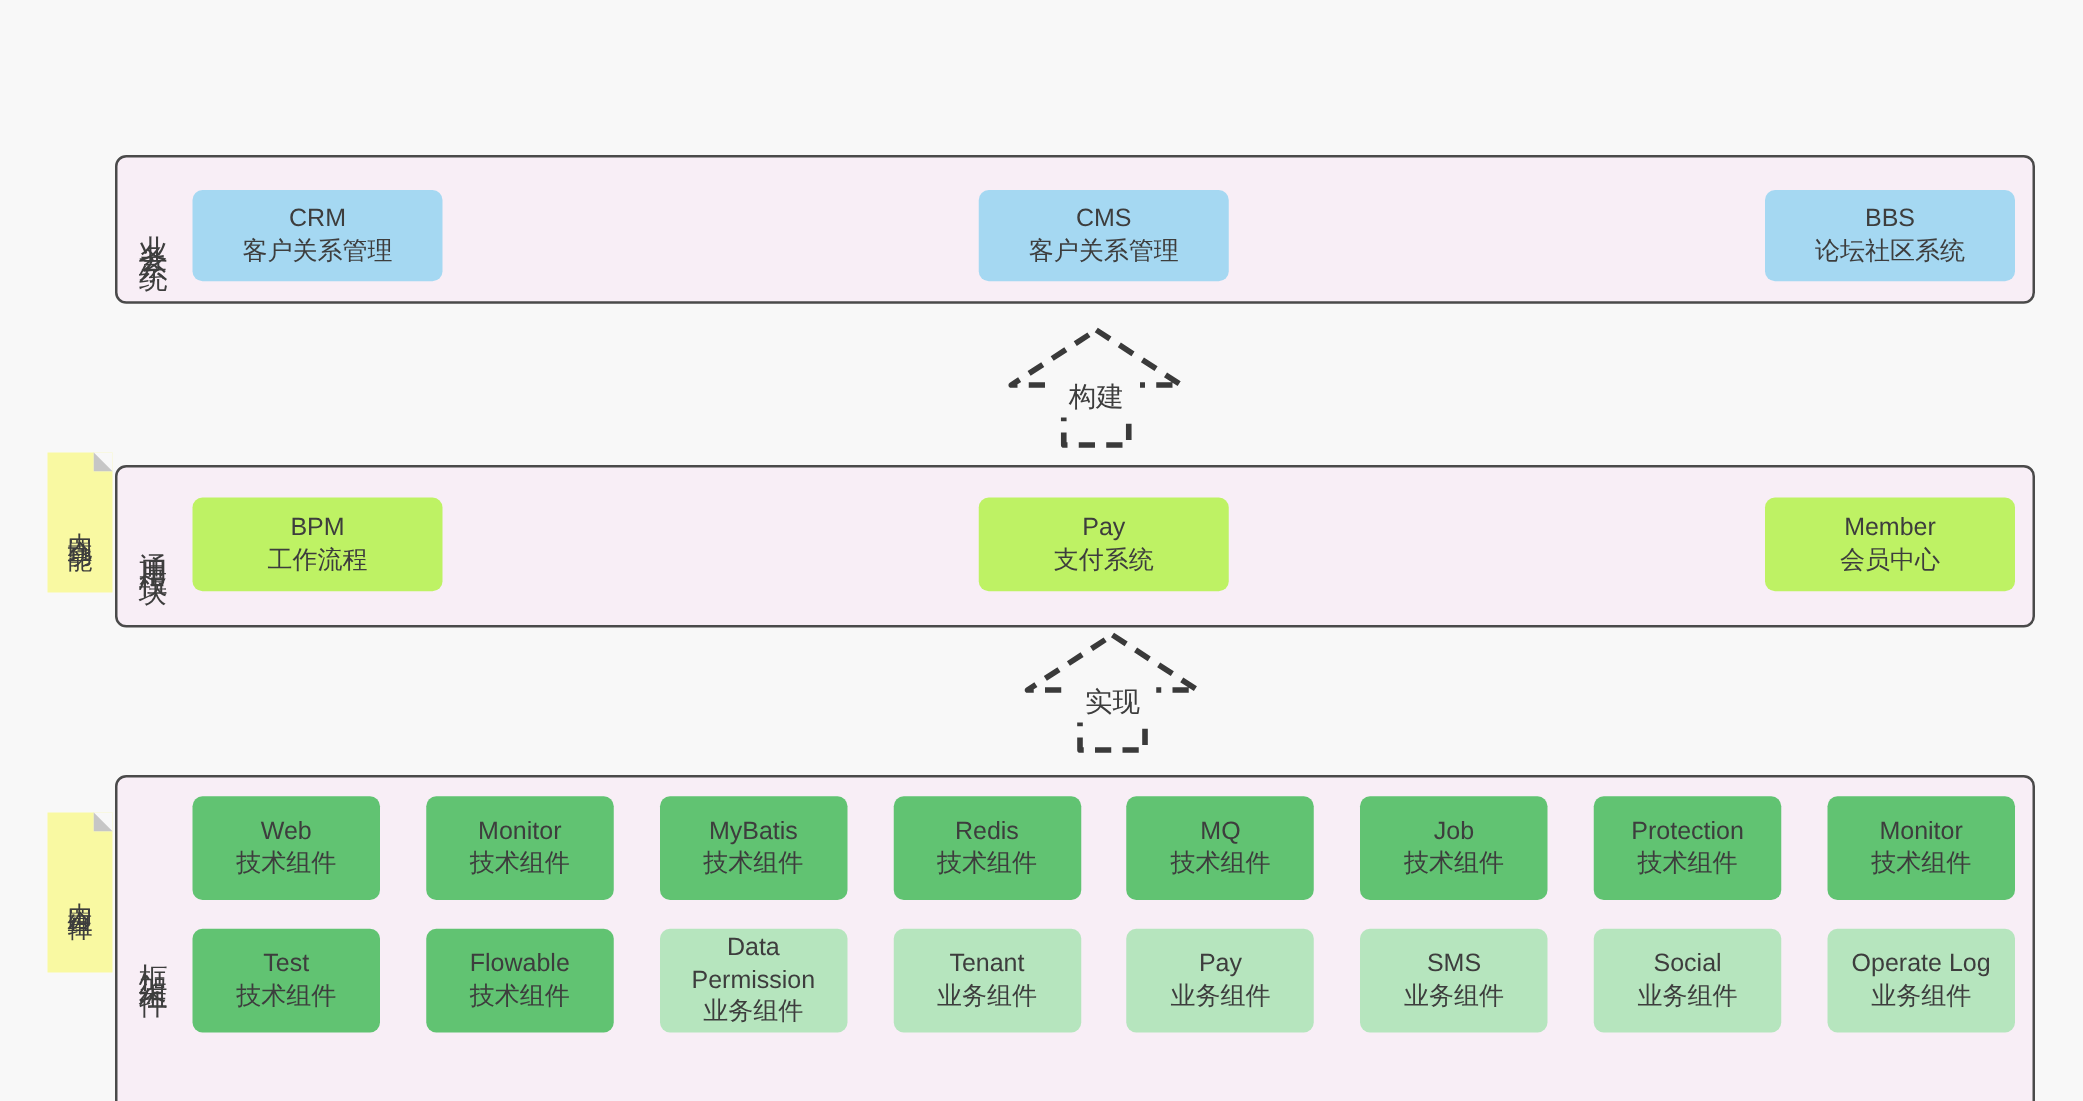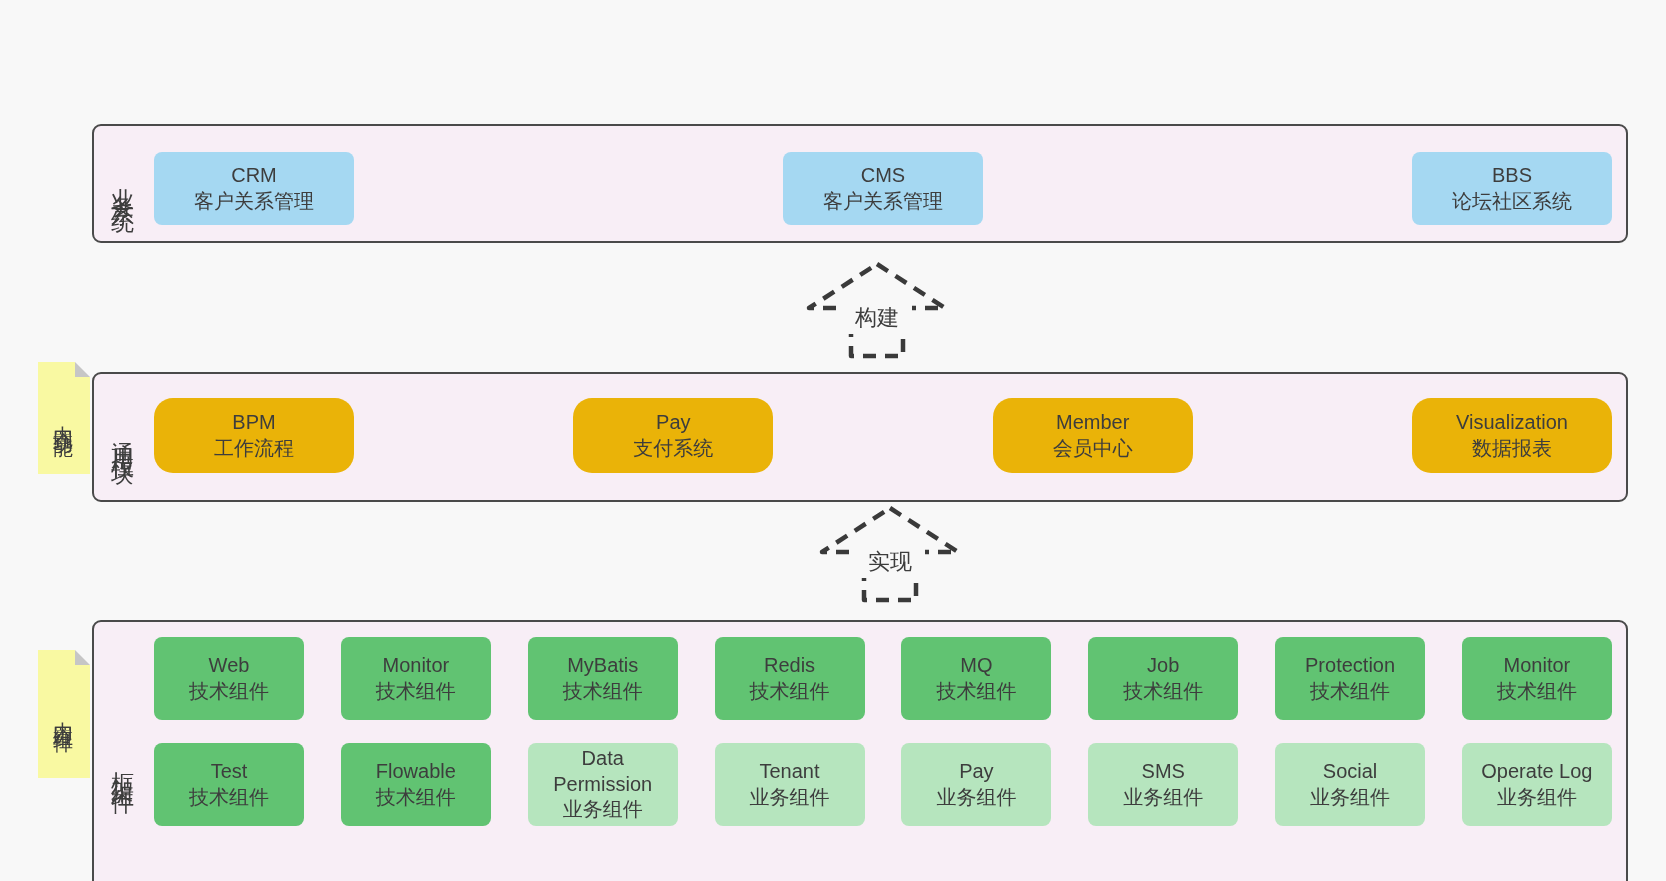--- a/index.html
+++ b/index.html
@@ -32,21 +32,21 @@
 
   .box {
     box-sizing:border-box; border-radius:8px; padding:4px 8px;
     display:flex; flex-direction:column; justify-content:center; align-items:center;
     text-align:center; font-size:20px; line-height:1.28; color:#3d3d3d;
   }
   .w200 { width:200px; }
   .w150 { width:150px; }
   .blue        { background:#a5d8f2; }
   .red         { background:#f16a6a; }
-  .pink        { background:#eab308;border-radius:19px; }
+  .pink        { background:#bef264; }
   .green       { background:#61c372; }
   .green-light { background:#b6e5be; }
 
   .sticky {
     position:absolute; left:38px; width:52px; background:#f9f9a2;
     display:flex; align-items:center; justify-content:center;
   }
   #sticky-modules    { top:362px; height:112px; }
   #sticky-components { top:650px; height:128px; }
   .sticky::after {
@@ -104,24 +104,20 @@
         <div>工作流程</div>
       </div>
       <div class="box w200 pink">
         <div>Pay</div>
         <div>支付系统</div>
       </div>
       <div class="box w200 pink">
         <div>Member</div>
         <div>会员中心</div>
       </div>
-      <div class="box w200 pink">
-        <div>Visualization</div>
-        <div>数据报表</div>
-      </div>
     </div>
   </section>
 
   <svg class="arrow" id="arrow-implement" width="160" height="100" viewBox="0 0 160 100">
     <polygon points="80,4 148,48 106,48 106,96 54,96 54,48 12,48" fill="none" stroke="#3a3a3a" stroke-width="4.5" stroke-dasharray="13 9" stroke-linejoin="round"></polygon>
     <rect x="45" y="42" width="70" height="32" fill="#f8f8f8"></rect>
     <text x="80" y="65" text-anchor="middle" font-size="22" fill="#3d3d3d">实现</text>
   </svg>
 
   <div class="sticky" id="sticky-components">

